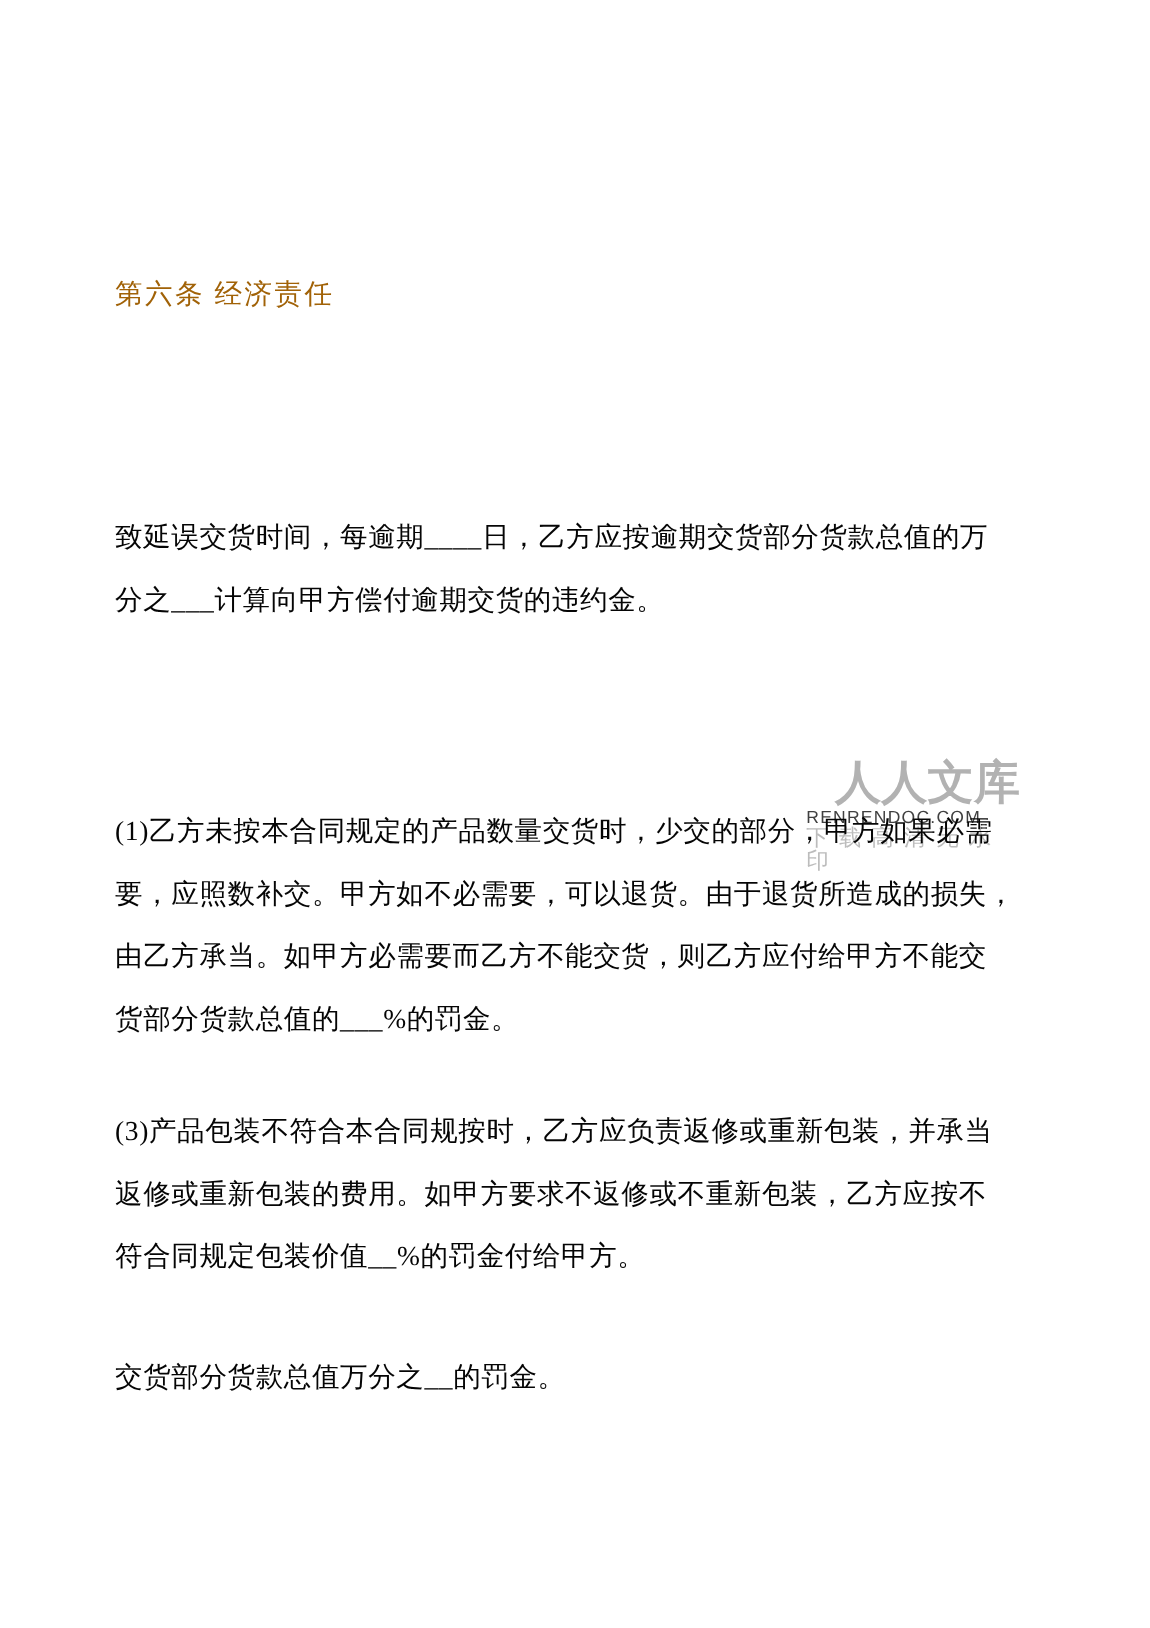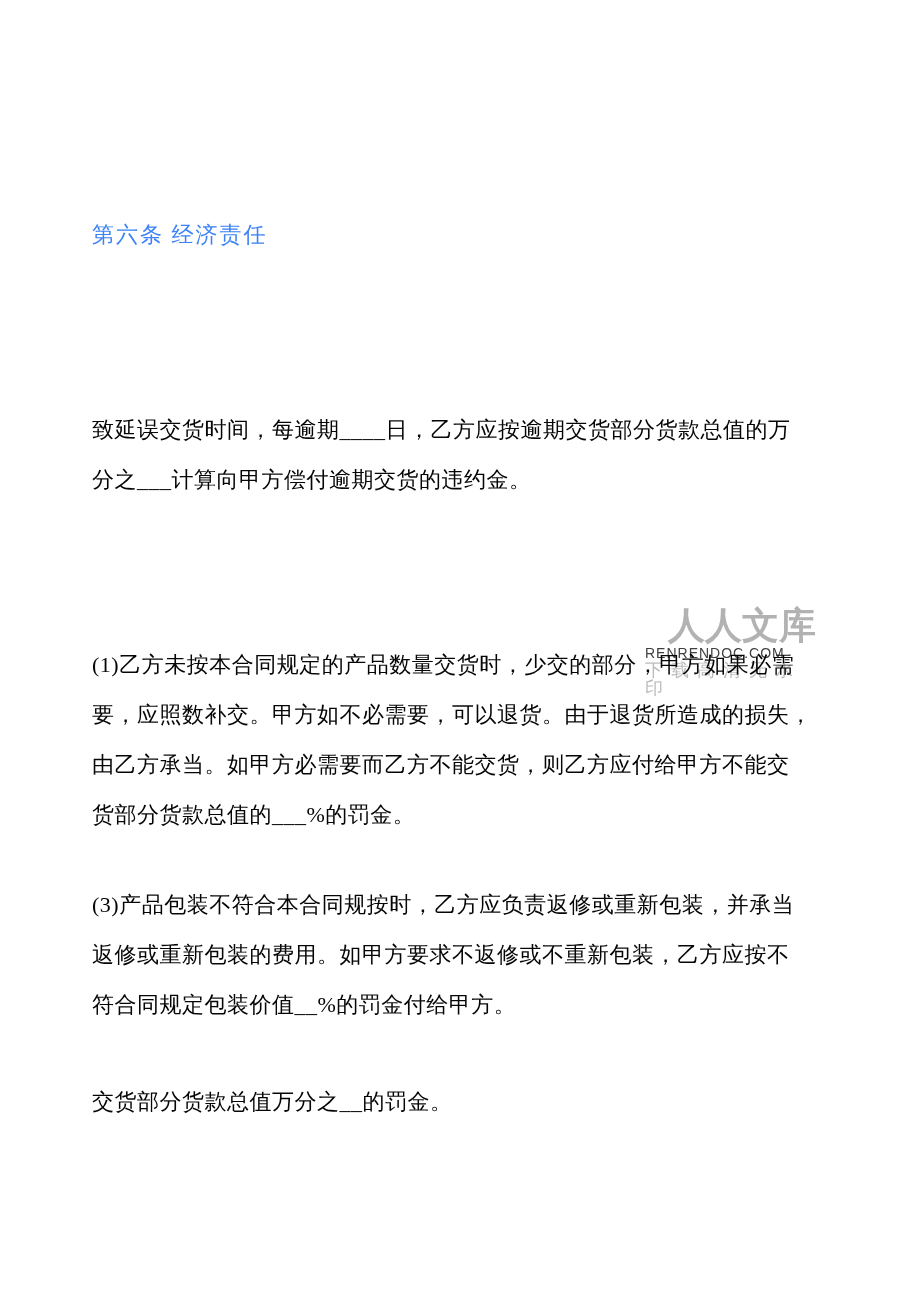--- a/index.html
+++ b/index.html
@@ -15,21 +15,21 @@
     overflow: hidden;
     font-family: "Liberation Serif", "DejaVu Serif", serif;
     color: #000000;
   }
   .doc-heading {
     position: absolute;
     left: 92px;
     top: 220px;
     font-size: 22px;
     letter-spacing: 2px;
-    color: #3b82f6;
+    color: #a16207;
     white-space: pre;
   }
   .paragraph {
     position: absolute;
     left: 92px;
     width: 760px;
   }
   .p1 { top: 405px; }
   .p2 { top: 640px; }
   .p3 { top: 880px; }

